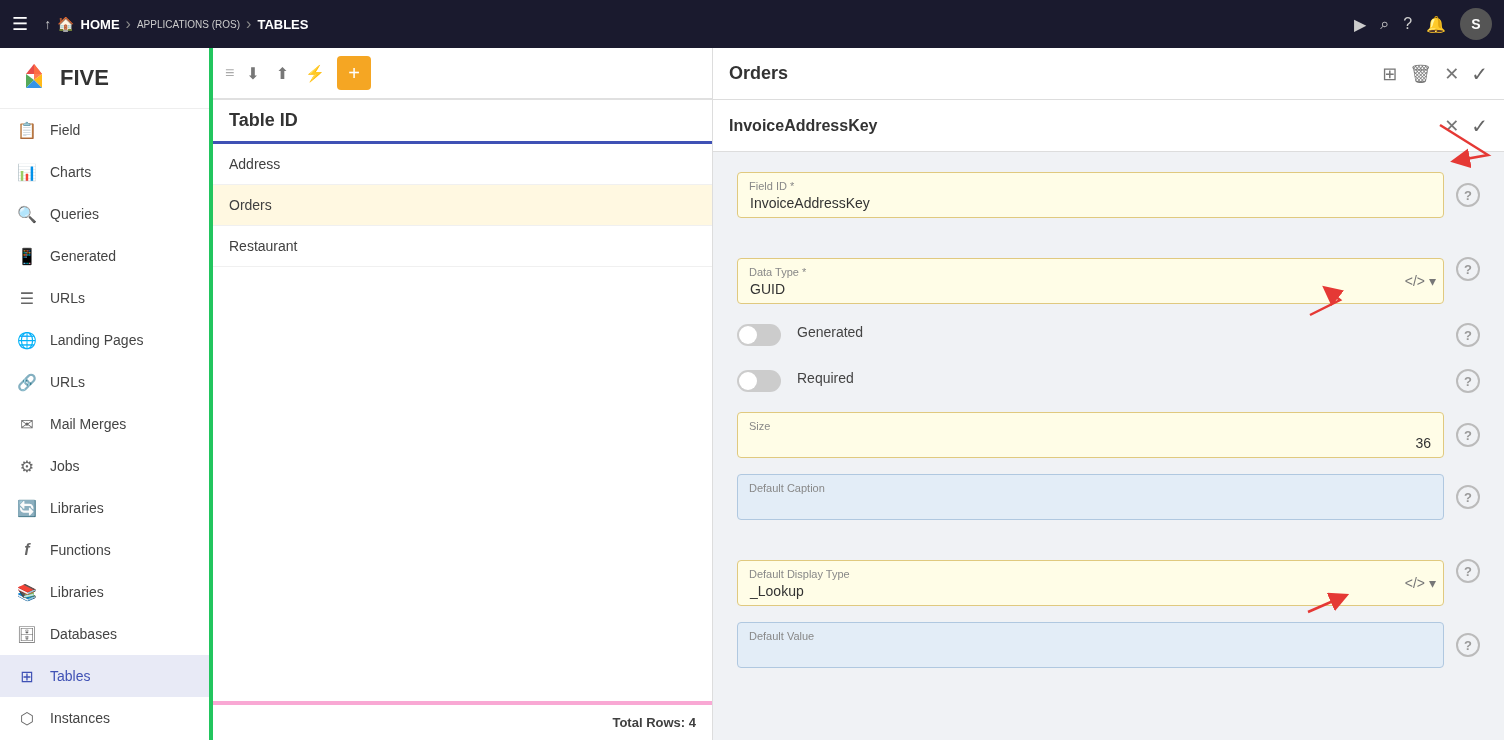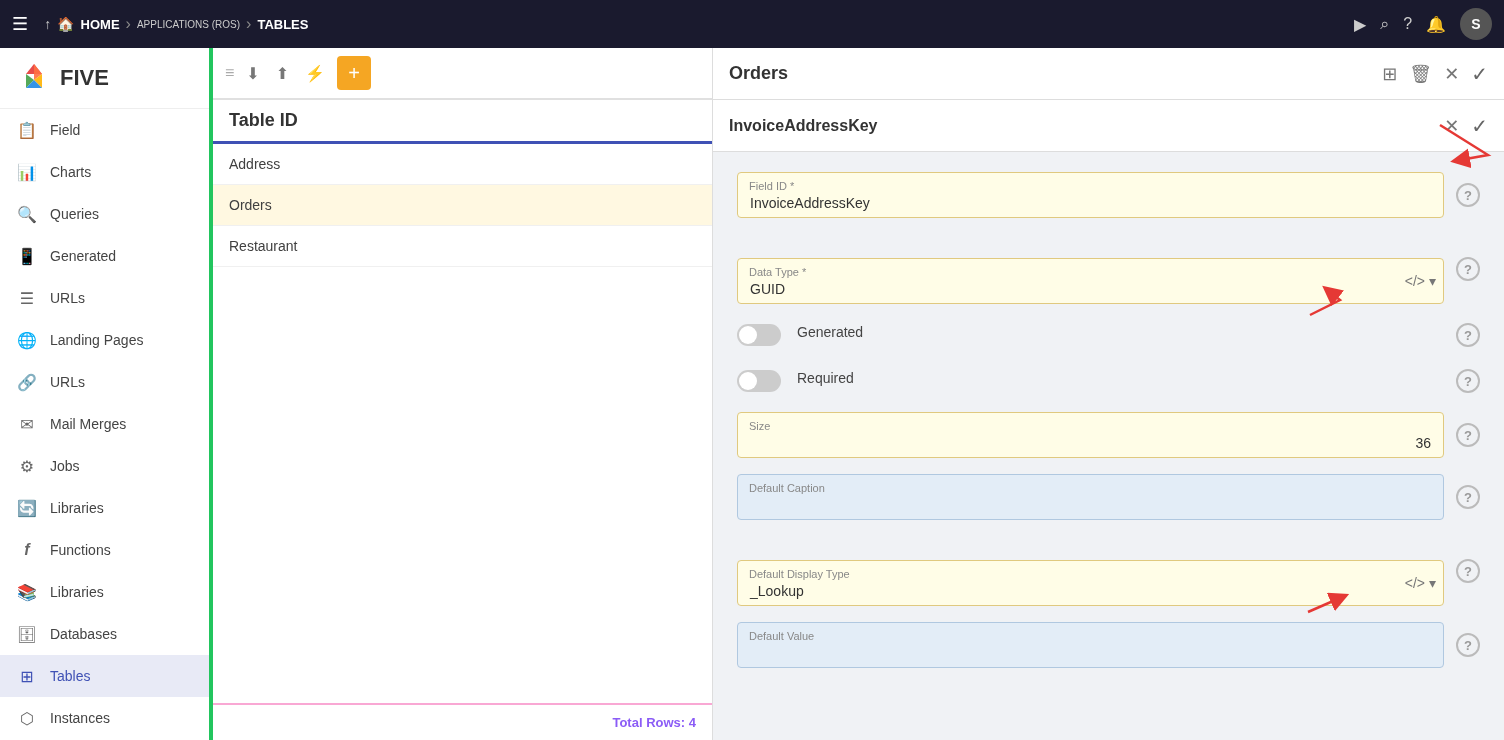--- a/index.html
+++ b/index.html
@@ -94,23 +94,23 @@
       font-size: 14px;
       color: #404040;
       cursor: pointer;
       border-bottom: 1px solid #f0f0f0;
     }
     .table-list-item.selected { background: #fff8e1; }
     .table-list-footer {
       margin-top: auto;
       padding: 10px 16px;
       font-size: 13px;
-      color: #8b5cf6;
+      color: #404040;
       font-weight: 600;
-      border-top: 2px solid #f9a8d4;
+      border-top: 4px solid #f9a8d4;
       text-align: right;
     }
 
     
     .detail-panel {
       flex: 1;
       display: flex;
       flex-direction: column;
       background: #f5f5f5;
       overflow: hidden;

